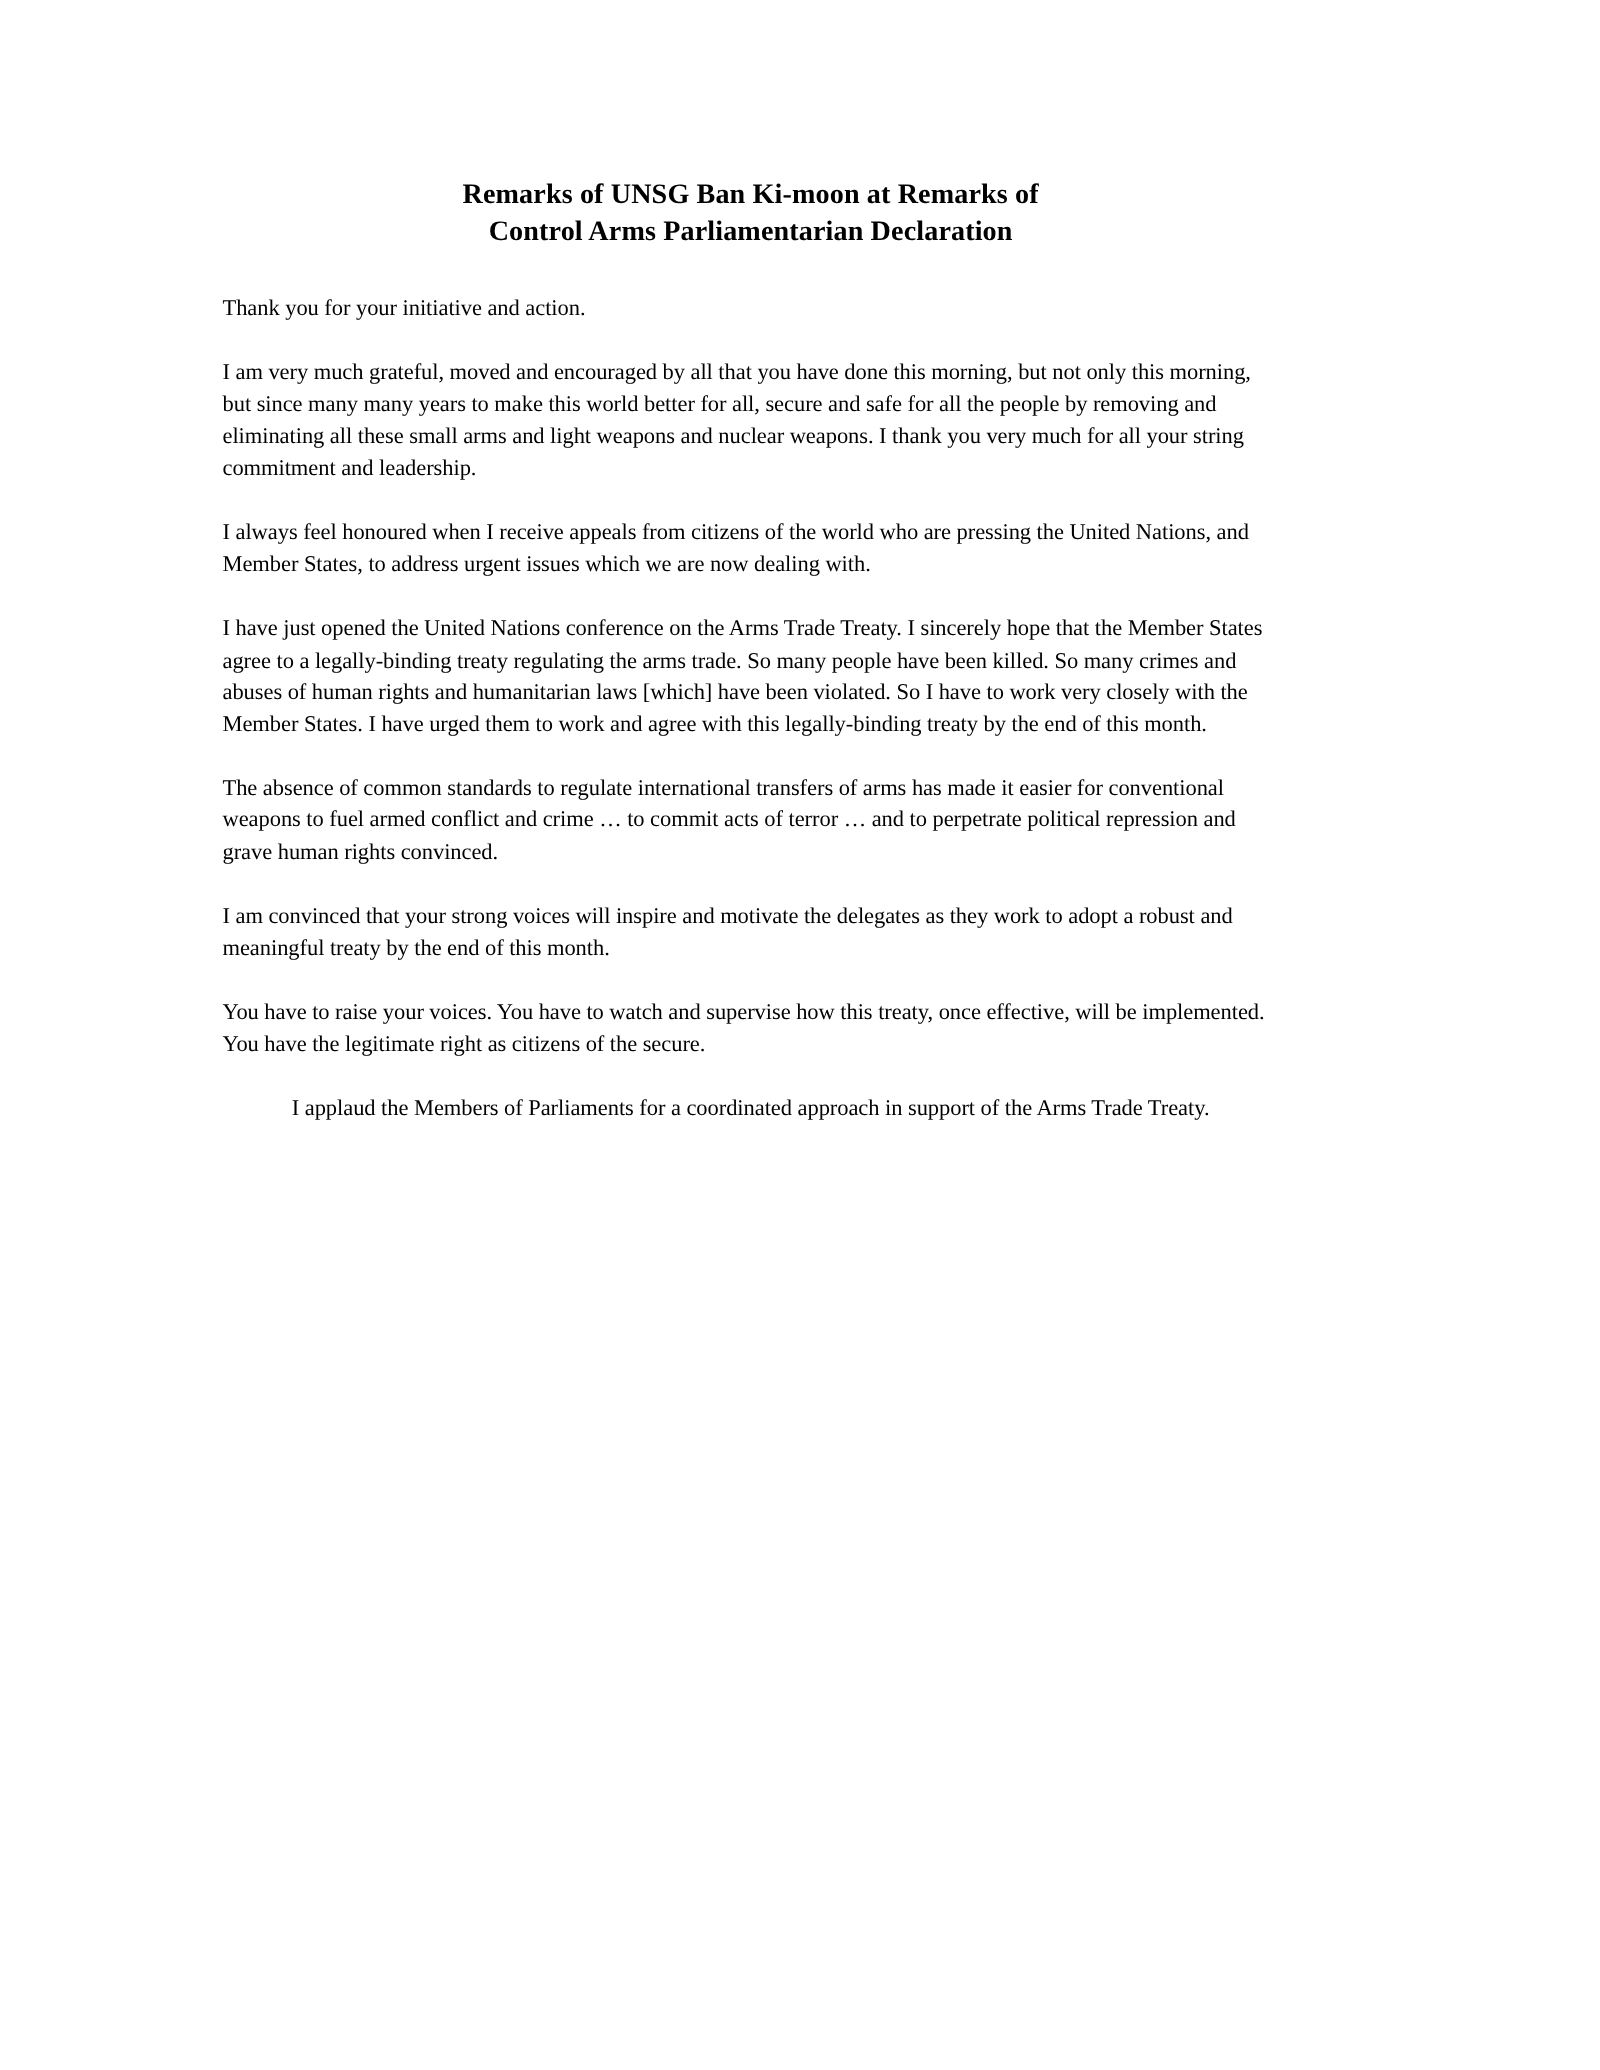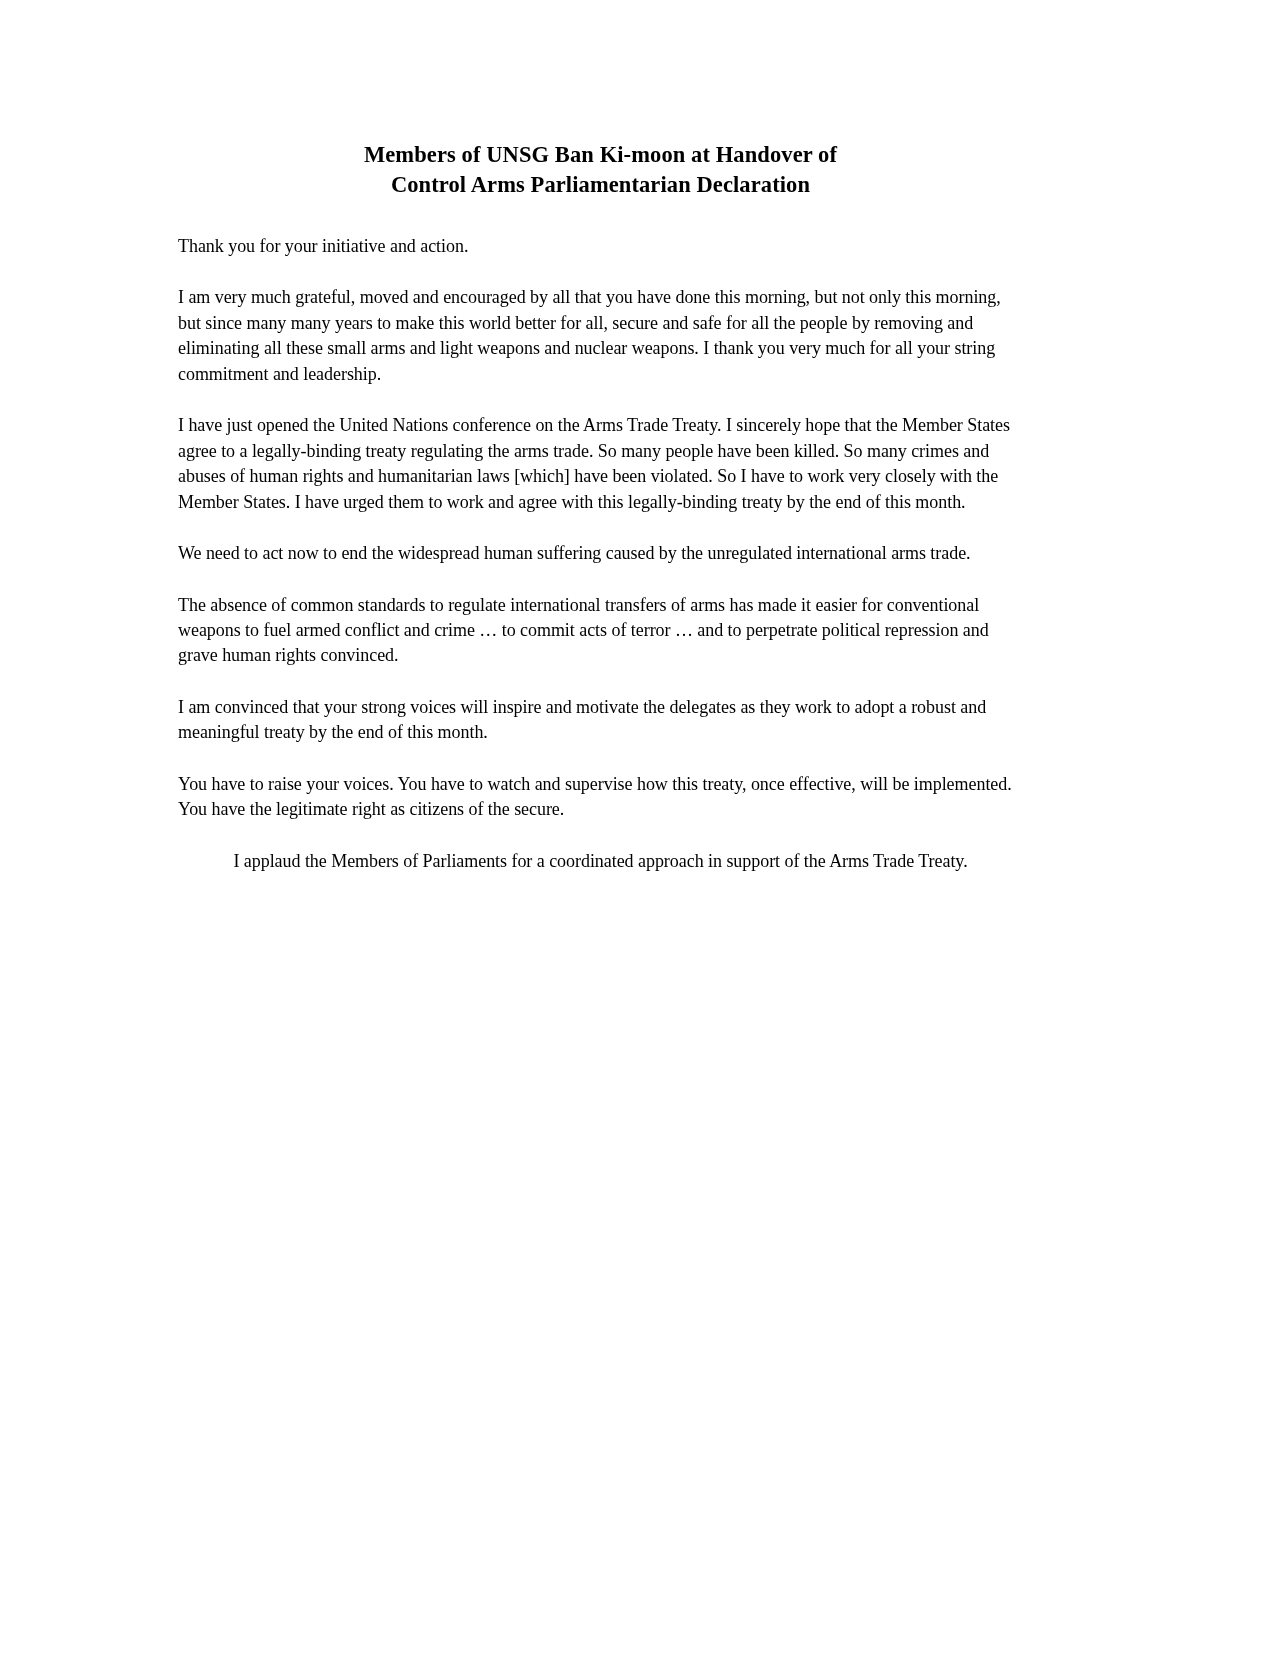--- a/index.html
+++ b/index.html
@@ -55,29 +55,29 @@
     text-align: center;
   }
 </style>
 </head>
 <body>
 
 <div class="page">
   <div class="content">
 
     <h1 class="doc-title">
-      <span class="title-line">Members of UNSG Ban Ki-moon at Handover of</span>
+      <span class="title-line">Remarks of UNSG Ban Ki-moon at Remarks of</span>
       <span class="title-line">Control Arms Parliamentarian Declaration</span>
     </h1>
 
     <div class="body-block">
       <p class="para">Thank you for your initiative and action.</p>
       <p class="para">I am very much grateful, moved and encouraged by all that you have done this morning, but not only this morning, but since many many years to make this world better for all, secure and safe for all the people by removing and eliminating all these small arms and light weapons and nuclear weapons.  I thank you very much for all your string commitment and leadership.</p>
+      <p class="para">I always feel honoured when I receive appeals from citizens of the world who are pressing the United Nations, and Member States, to address urgent issues which we are now dealing with.</p>
       <p class="para">I have just opened the United Nations conference on the Arms Trade Treaty.  I sincerely hope that the Member States agree to a legally-binding treaty regulating the arms trade.  So many people have been killed.  So many crimes and abuses of human rights and humanitarian laws [which] have been violated. So I have to work very closely with the Member States. I have urged them to work and agree with this legally-binding treaty by the end of this month.</p>
-      <p class="para">We need to act now to end the widespread human suffering caused by the unregulated international arms trade.</p>
       <p class="para">The absence of common standards to regulate international transfers of arms has made it easier for conventional weapons to fuel armed conflict and crime … to commit acts of terror … and to perpetrate political repression and grave human rights convinced.</p>
       <p class="para">I am convinced that your strong voices will inspire and motivate the delegates as they work to adopt a robust and meaningful treaty by the end of this month.</p>
       <p class="para">You have to raise your voices.  You have to watch and supervise how this treaty, once effective, will be implemented.  You have the legitimate right as citizens of the secure.</p>
       <p class="para">I applaud the Members of Parliaments for a coordinated approach in support of the Arms Trade Treaty.</p>
     </div>
 
   </div>
 </div>
 
 </body></html>

